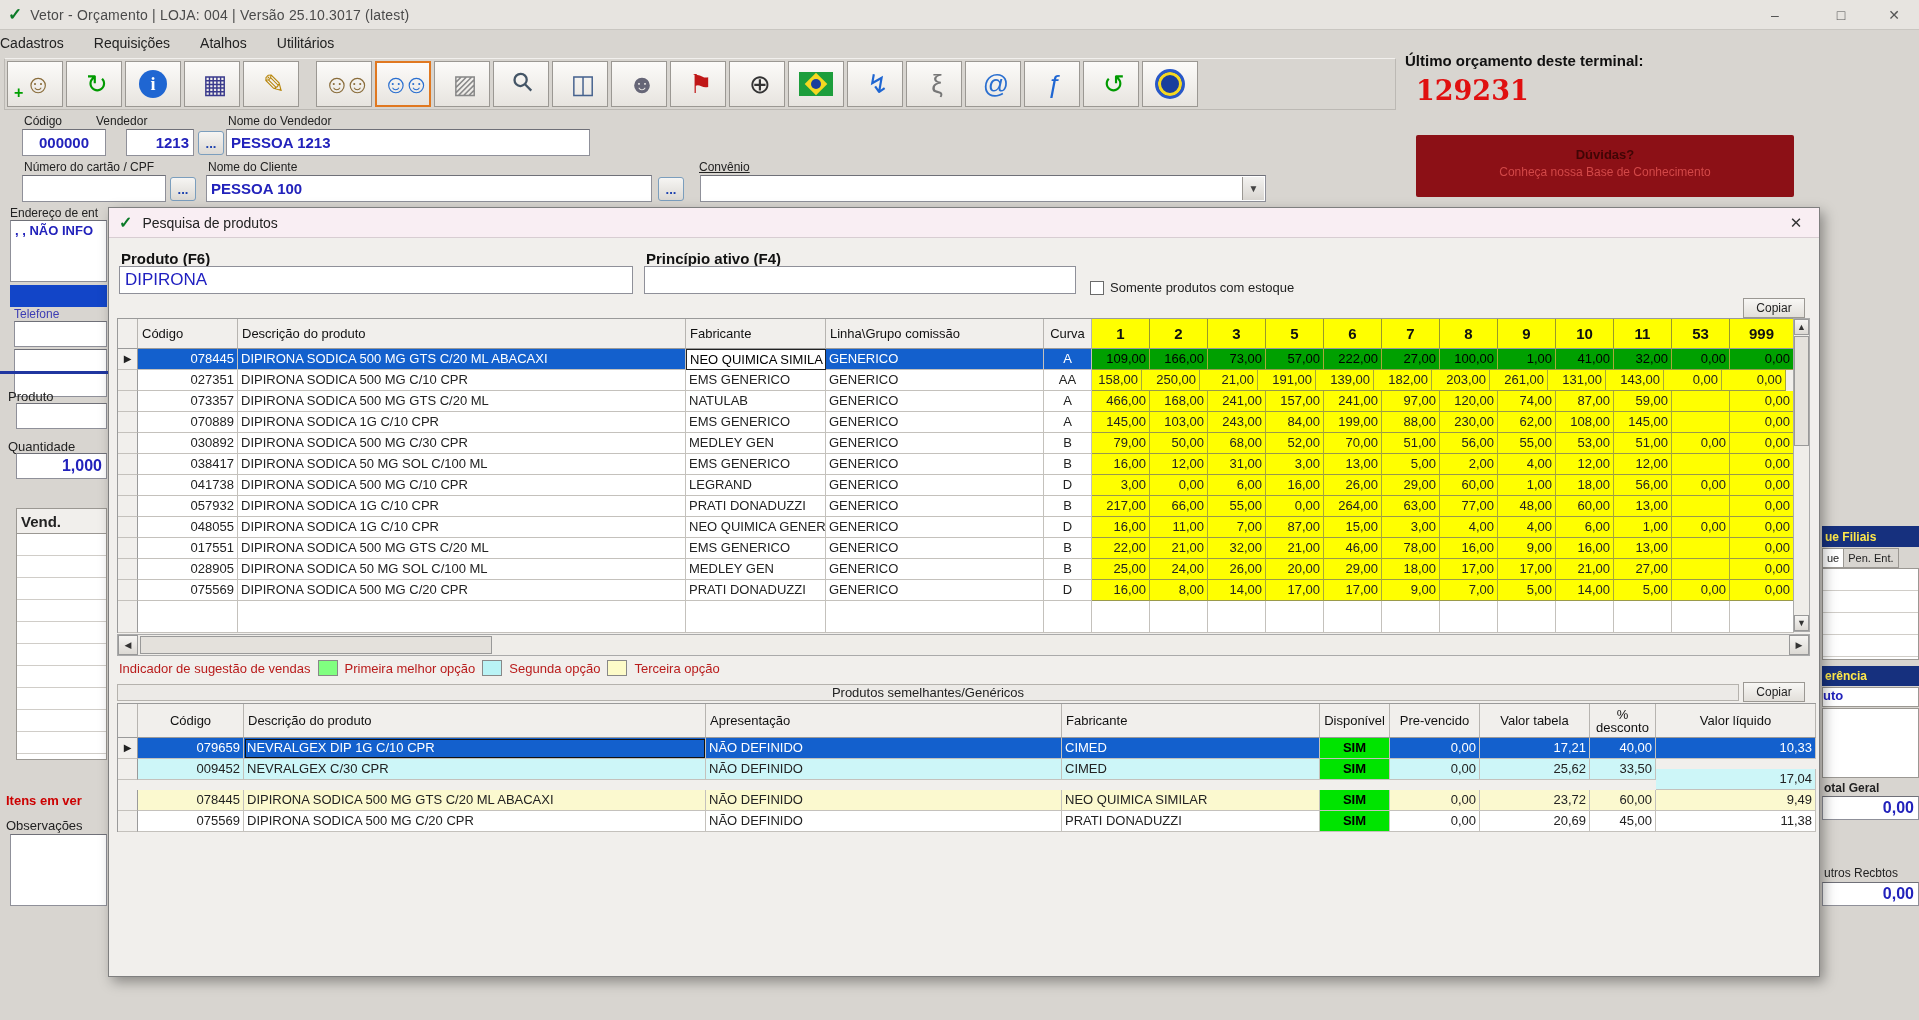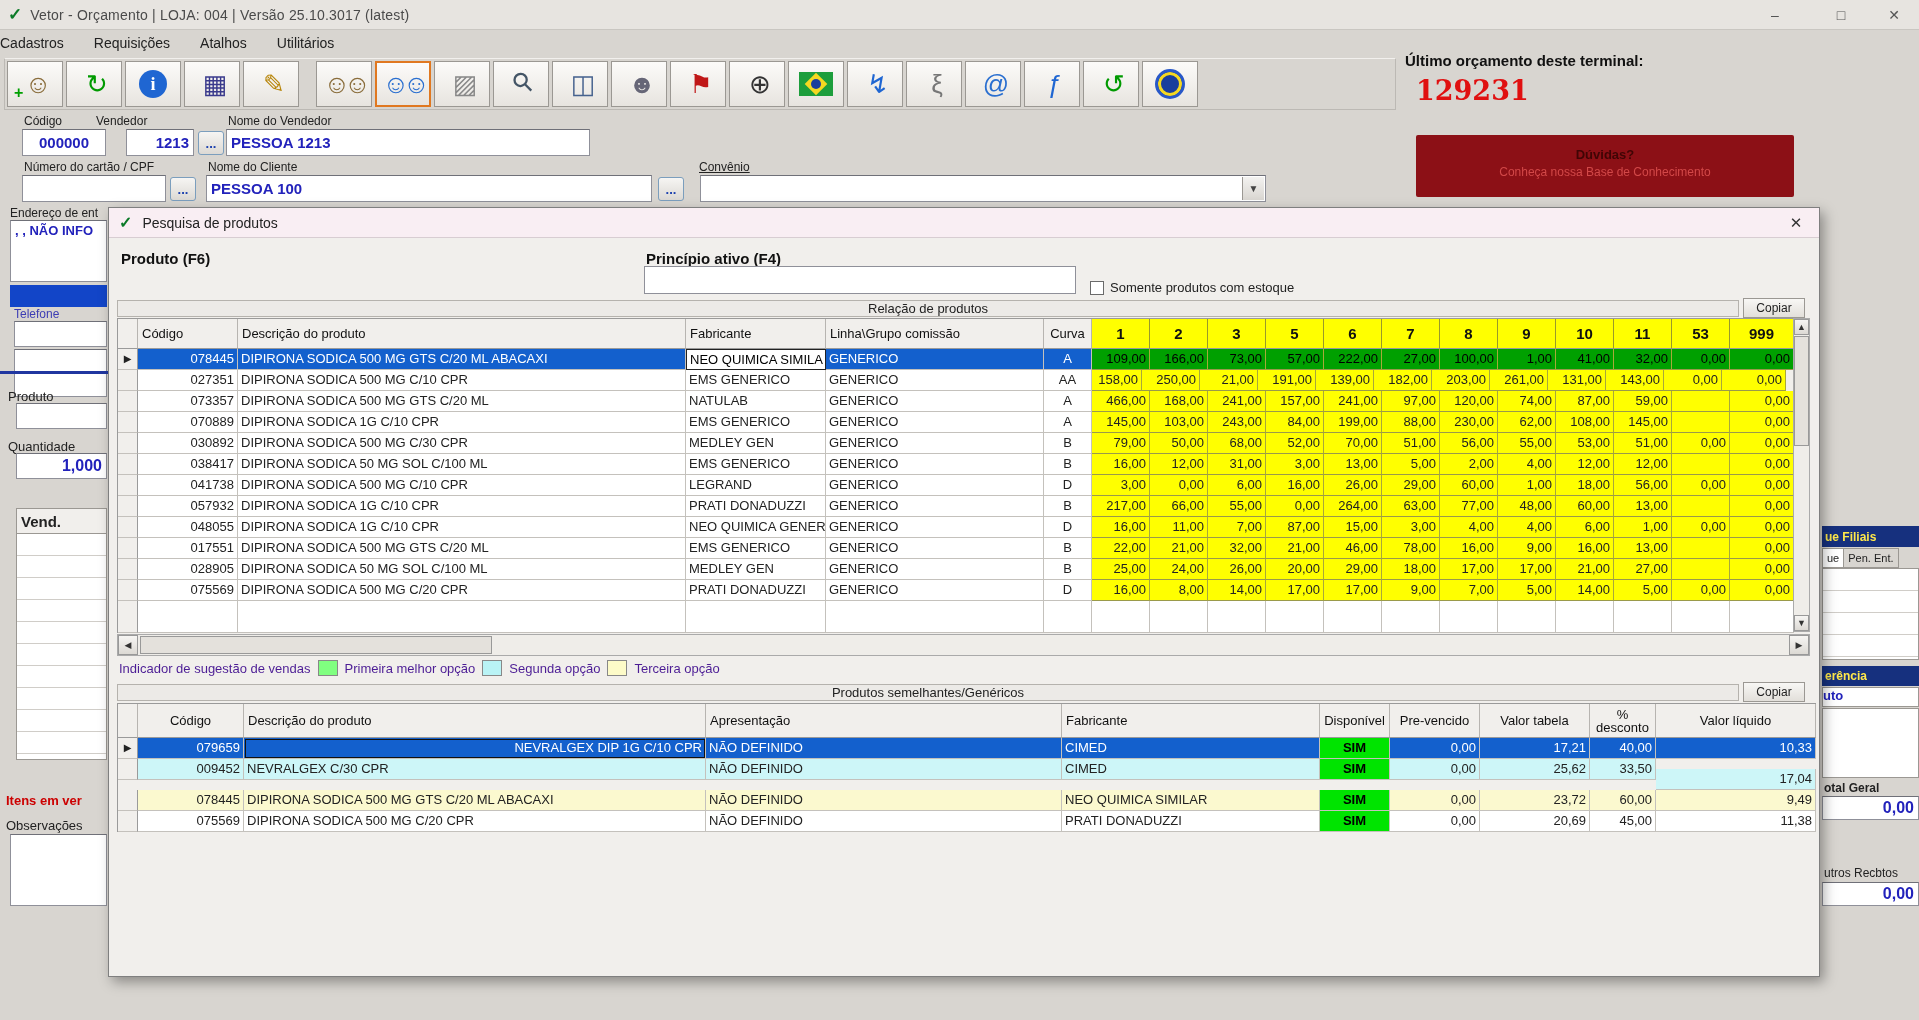--- a/index.html
+++ b/index.html
@@ -76,21 +76,21 @@
   .tc.sim { background:#00e400; color:#000; font-weight:bold; text-align:center; }
   .t-cyan { background:#cdf6f8; } .t-yellow { background:#fbf9cf; } .t-white { background:#fff; }
   .trow.sel2 .c2 { background:#1360cd; color:#fff; }
   .focus2 { outline:1px solid #111; outline-offset:-2px; }
 
   
   .sb-track { background:#efede9; border:1px solid #aaa; }
   .sb-btn { background:linear-gradient(#f6f5f3,#dcd9d4); border:1px solid #999; display:flex; align-items:center; justify-content:center; font-size:9px; color:#333; }
   .sb-thumb { background:#e4e1dc; border:1px solid #999; }
 
-  .legend-row { display:flex; align-items:center; gap:7px; font-size:13px; color:#4c1d95; }
+  .legend-row { display:flex; align-items:center; gap:7px; font-size:13px; color:#b91c1c; }
   .swatch { width:20px; height:16px; border:1px solid #888; display:inline-block; }
 </style>
 </head>
 <body>
 
 <div class="abs titlebar">
   <span class="app-icon">✓</span>
   <span class="app-title">Vetor - Orçamento    |    LOJA: 004    |    Versão 25.10.3017 (latest)</span>
 </div>
 <div class="abs" style="left:1755px;top:0;display:flex;">
@@ -252,28 +252,28 @@
 <div class="abs fld bluev" style="left:1822px;top:882px;width:97px;height:24px;justify-content:flex-end;font-size:16px;">0,00</div>
 
 <div class="abs dialog">
   <div class="abs dlg-title">
     <span class="dlg-check">✓</span>
     <span class="dlg-title-text">Pesquisa de produtos</span>
     <span class="dlg-close">✕</span>
   </div>
 
   <div class="abs biglbl" style="left:12px;top:42px;">Produto (F6)</div>
+  <div class="abs search-input" style="left:10px;top:58px;width:514px;height:28px;">DIPIRONA</div>
   <div class="abs biglbl" style="left:537px;top:42px;">Princípio ativo (F4)</div>
   <div class="abs search-input" style="left:535px;top:58px;width:432px;height:28px;"></div>
   <div class="abs" style="left:981px;top:72px;display:flex;align-items:center;gap:6px;">
     <span class="cbx"></span>
     <span style="font-size:13px;">Somente produtos com estoque</span>
   </div>
 
-  <div class="abs secbar" style="left:8px;top:92px;width:1622px;height:17px;">Relação de produtos</div>
   <div class="abs copiar" style="left:1634px;top:90px;width:62px;height:20px;">Copiar</div>
 
   <div class="abs gtable" style="left:8px;top:110px;" id="main-table">
       <div class="hrow">
         <div class="hc" style="width: 20px;"></div>
         <div class="hc" style="width: 100px;">Código</div>
         <div class="hc" style="width: 448px;">Descrição do produto</div>
         <div class="hc" style="width: 140px;">Fabricante</div>
         <div class="hc" style="width: 218px;">Linha\Grupo comissão</div>
         <div class="hc ctr" style="width: 48px;">Curva</div>
@@ -586,21 +586,21 @@
         <div class="hc" style="width: 258px; height: 34px;">Fabricante</div>
         <div class="hc ctr" style="width: 70px; height: 34px;">Disponível</div>
         <div class="hc ctr" style="width: 90px; height: 34px;">Pre-vencido</div>
         <div class="hc ctr" style="width: 110px; height: 34px;">Valor tabela</div>
         <div class="hc ctr wrap" style="width: 66px; height: 34px;">% desconto</div>
         <div class="hc ctr" style="width: 160px; height: 34px;">Valor líquido</div>
       </div>
       <div class="trow sel2">
         <div class="tc marker" style="width: 20px;">▶</div>
         <div class="tc c2 num" style="width: 106px;">079659</div>
-        <div class="tc c2 focus2" style="width: 462px; text-align: right;">NEVRALGEX DIP 1G C/10 CPR</div>
+        <div class="tc c2 focus2" style="width: 462px;">NEVRALGEX DIP 1G C/10 CPR</div>
         <div class="tc c2" style="width: 356px;">NÃO DEFINIDO</div>
         <div class="tc c2" style="width: 258px;">CIMED</div>
         <div class="tc sim" style="width: 70px;">SIM</div>
         <div class="tc c2 num" style="width: 90px;">0,00</div>
         <div class="tc c2 num" style="width: 110px;">17,21</div>
         <div class="tc c2 num" style="width: 66px;">40,00</div>
         <div class="tc c2 num" style="width: 160px;">10,33</div>
       </div>
       <div class="trow">
         <div class="tc marker" style="width: 20px;"></div>

